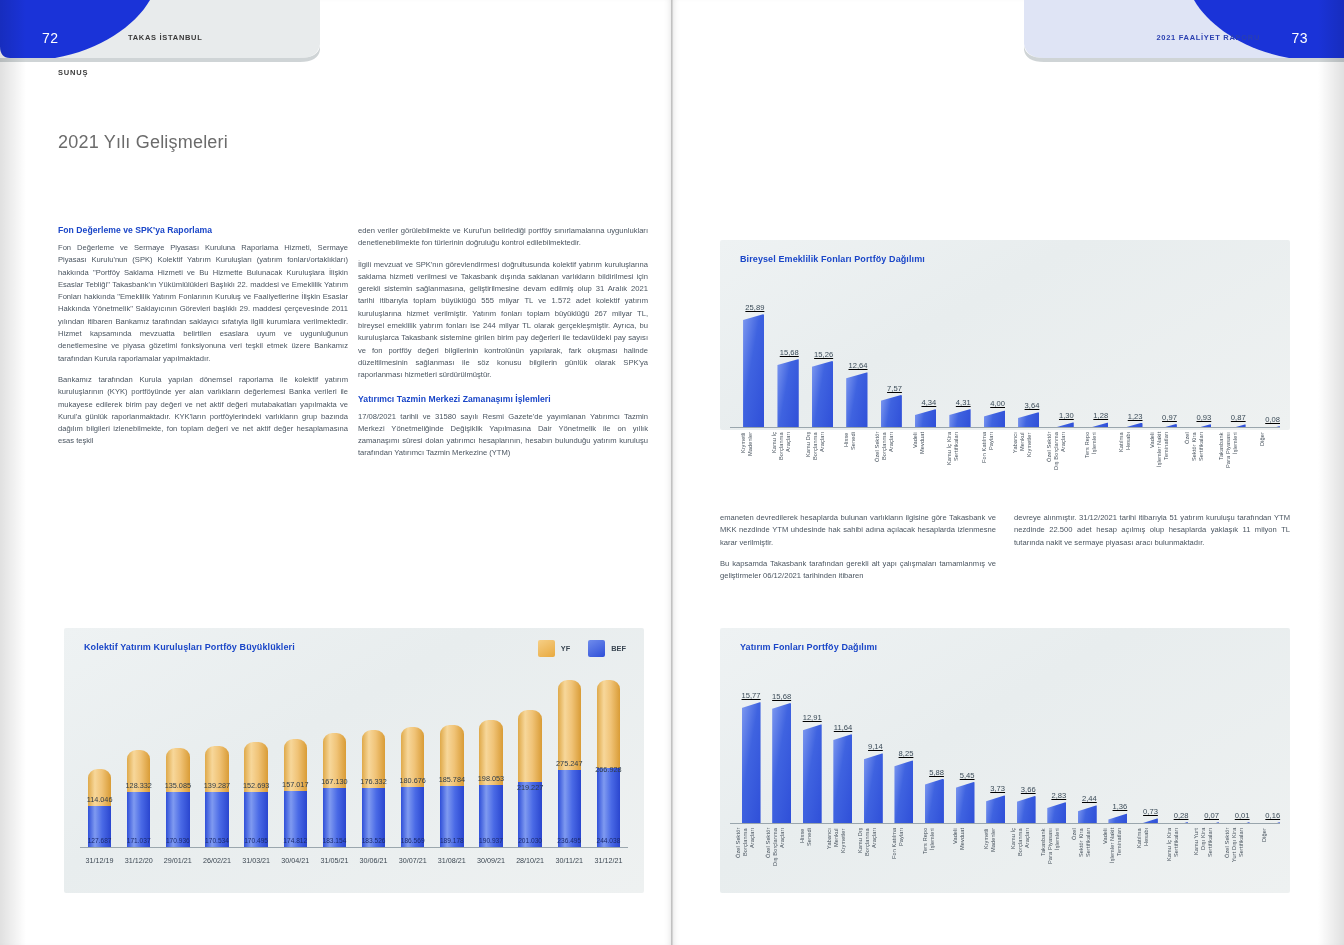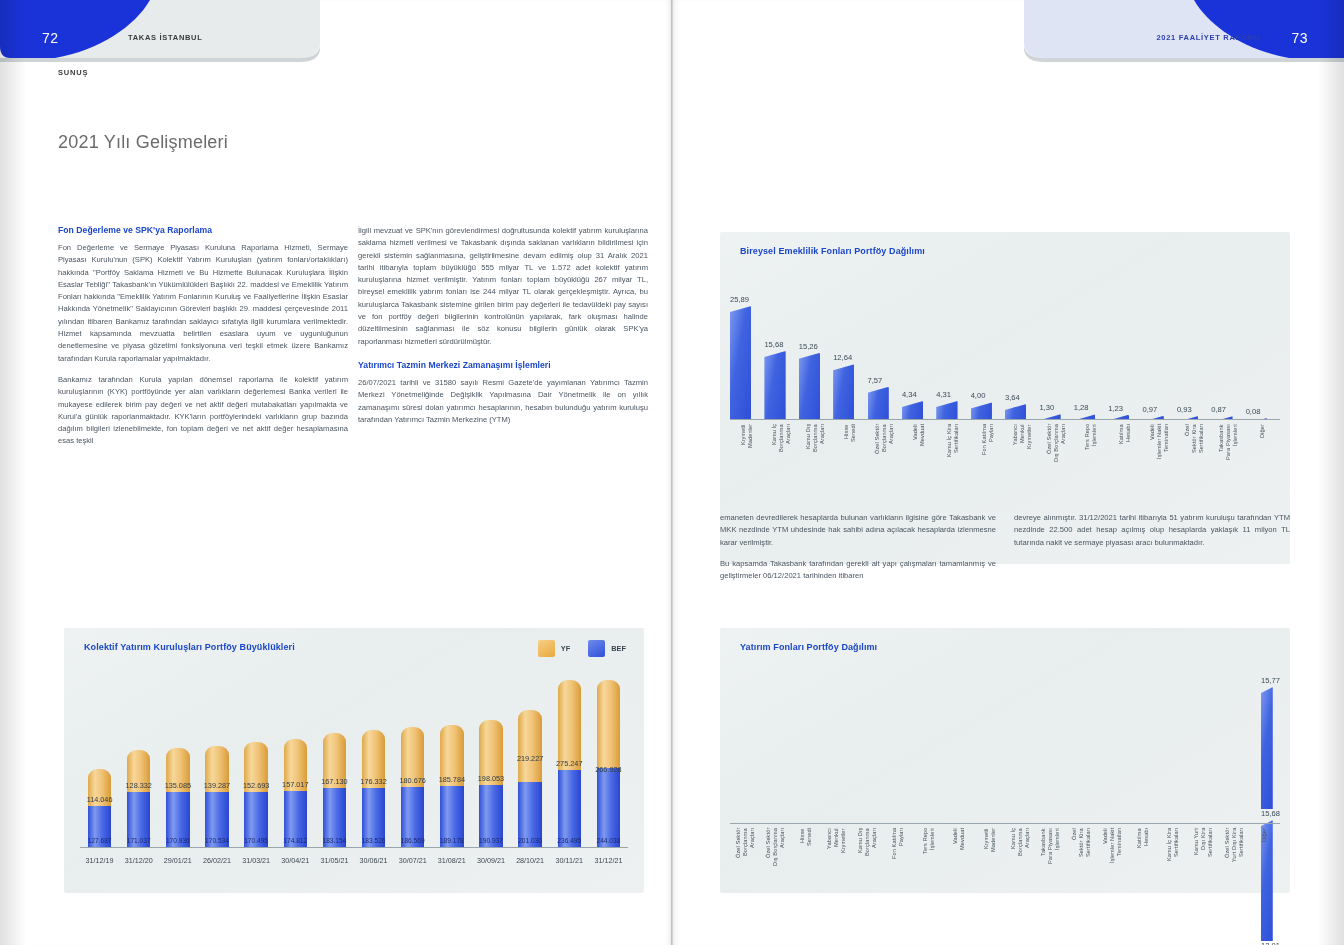--- a/index.html
+++ b/index.html
@@ -96,21 +96,21 @@
     font-size: 9px; font-weight: 700; color: #1a46c8; letter-spacing: 0.1px;
   }
 
   .plot { position: absolute; }
   .axis-line {
     position: absolute; left: 0; right: 0; height: 1px;
     background: #9aa6ad;
   }
 
   .bars { position: absolute; left: 0; right: 0; bottom: 0; display: flex; align-items: flex-end; }
-  .bcell { flex: 1 1 0; display: flex; flex-direction: column; align-items: flex-start; justify-content: flex-end; position: relative; }
+  .bcell { flex: 1 1 0; display: flex; flex-direction: column; align-items: flex-end; justify-content: flex-end; position: relative; text-decoration: underline; }
   .bval {
     font-size: 7.6px; color: #3a4a57; margin-bottom: 2px; white-space: nowrap;
   }
   .bar-blue {
     width: 62%;
     background: linear-gradient(100deg,#7f9af0 0%,#3f63e0 42%,#2f4fd8 100%);
     border-top-right-radius: 1px;
   }
   .bar-blue.slant { clip-path: polygon(0 6px, 100% 0, 100% 100%, 0 100%); }
 
@@ -173,23 +173,24 @@
     <div class="sec-label">SUNUŞ</div>
     <div class="page-title">2021 Yılı Gelişmeleri</div>
 
     <div class="col col-a col-top">
       <h4 class="sub">Fon Değerleme ve SPK'ya Raporlama</h4>
       <p class="body">Fon Değerleme ve Sermaye Piyasası Kuruluna Raporlama Hizmeti, Sermaye Piyasası Kurulu'nun (SPK) Kolektif Yatırım Kuruluşları (yatırım fonları/ortaklıkları) hakkında "Portföy Saklama Hizmeti ve Bu Hizmette Bulunacak Kuruluşlara İlişkin Esaslar Tebliği" Takasbank'ın Yükümlülükleri Başlıklı 22. maddesi ve Emeklilik Yatırım Fonları hakkında "Emeklilik Yatırım Fonlarının Kuruluş ve Faaliyetlerine İlişkin Esaslar Hakkında Yönetmelik" Saklayıcının Görevleri başlıklı 29. maddesi çerçevesinde 2011 yılından itibaren Bankamız tarafından saklayıcı sıfatıyla ilgili kurumlara verilmektedir. Hizmet kapsamında mevzuatta belirtilen esaslara uyum ve uygunluğunun denetlemesine ve piyasa gözetimi fonksiyonuna veri teşkil etmek üzere Bankamız tarafından Kurula raporlamalar yapılmaktadır.</p>
       <p class="body">Bankamız tarafından Kurula yapılan dönemsel raporlama ile kolektif yatırım kuruluşlarının (KYK) portföyünde yer alan varlıkların değerlemesi Banka verileri ile mukayese edilerek birim pay değeri ve net aktif değeri mutabakatları yapılmakta ve Kurul'a günlük raporlanmaktadır. KYK'ların portföylerindeki varlıkların grup bazında dağılım bilgileri izlenebilmekte, fon toplam değeri ve net aktif değer hesaplamasına esas teşkil</p>
     </div>
 
     <div class="col col-b col-top">
+      <p class="body">eden veriler görülebilmekte ve Kurul'un belirlediği portföy sınırlamalarına uygunlukları denetlenebilmekte fon türlerinin doğruluğu kontrol edilebilmektedir.</p>
       <p class="body">İlgili mevzuat ve SPK'nın görevlendirmesi doğrultusunda kolektif yatırım kuruluşlarına saklama hizmeti verilmesi ve Takasbank dışında saklanan varlıkların bildirilmesi için gerekli sistemin sağlanmasına, geliştirilmesine devam edilmiş olup 31 Aralık 2021 tarihi itibarıyla toplam büyüklüğü 555 milyar TL ve 1.572 adet kolektif yatırım kuruluşlarına hizmet verilmiştir. Yatırım fonları toplam büyüklüğü 267 milyar TL, bireysel emeklilik yatırım fonları ise 244 milyar TL olarak gerçekleşmiştir. Ayrıca, bu kuruluşlarca Takasbank sistemine girilen birim pay değerleri ile tedavüldeki pay sayısı ve fon portföy değeri bilgilerinin kontrolünün yapılarak, fark oluşması halinde düzeltilmesinin sağlanması ile söz konusu bilgilerin günlük olarak SPK'ya raporlanması hizmetleri sürdürülmüştür.</p>
       <h4 class="sub" style="margin-top:12px">Yatırımcı Tazmin Merkezi Zamanaşımı İşlemleri</h4>
-      <p class="body">26/07/2021 tarihli ve 31580 sayılı Resmi Gazete'de yayımlanan Yatırımcı Tazmin Merkezi Yönetmeliğinde Değişiklik Yapılmasına Dair Yönetmelik ile on yıllık zamanaşımı süresi dolan yatırımcı hesaplarının, hesabın bulunduğu yatırım kuruluşu tarafından Yatırımcı Tazmin Merkezine (YTM)</p>
+      <p class="body">17/08/2021 tarihli ve 31580 sayılı Resmi Gazete'de yayımlanan Yatırımcı Tazmin Merkezi Yönetmeliğinde Değişiklik Yapılmasına Dair Yönetmelik ile on yıllık zamanaşımı süresi dolan yatırımcı hesaplarının, hesabın bulunduğu yatırım kuruluşu tarafından Yatırımcı Tazmin Merkezine (YTM)</p>
     </div>
 
     <div class="panel" style="left:64px; top:628px; width:580px; height:265px;">
       <div class="panel-title">Kolektif Yatırım Kuruluşları Portföy Büyüklükleri</div>
       <div class="legend">
         <div class="lg">
           <span class="lg-sw yf"></span>
           <span class="lg-tx">YF</span>
         </div>
         <div class="lg">
@@ -286,21 +287,21 @@
                 <div class="cyl-bef" style="height: 62.6828px;"></div>
               </div>
               <div class="lbl-yf" style="bottom: 64.6828px;">198.053</div>
               <div class="lbl-bef" style="bottom: 4px;">190.937</div>
             </div>
             <div class="stack-cell">
               <div class="cyl">
                 <div class="cyl-yf" style="height: 71.9701px;"></div>
                 <div class="cyl-bef" style="height: 65.9962px;"></div>
               </div>
-              <div class="lbl-yf" style="bottom: 85px;">219.227</div>
+              <div class="lbl-yf" style="bottom: 56px;">219.227</div>
               <div class="lbl-bef" style="bottom: 4px;">201.030</div>
             </div>
             <div class="stack-cell">
               <div class="cyl">
                 <div class="cyl-yf" style="height: 90.361px;"></div>
                 <div class="cyl-bef" style="height: 77.639px;"></div>
               </div>
               <div class="lbl-yf" style="bottom: 79.639px;">275.247</div>
               <div class="lbl-bef" style="bottom: 4px;">236.495</div>
             </div>
@@ -339,21 +340,21 @@
     <div class="hdr hdr-r">
       <svg width="320" height="72" viewBox="0 0 320 72">
         <path d="M0,44 Q2,58 20,58 H310 Q320,58 320,46 V0 H0 Z" fill="#dfe4f5"></path>
         <path d="M320,0 V58 H265 C220,50 185,26 170,0 Z" fill="#1a33d8"></path>
         <path d="M320,58 H20 Q2,58 0,46 V50 Q2,62 20,62 H320 Z" fill="#cfd4d6"></path>
       </svg>
       <div class="hdr-num">73</div>
       <div class="hdr-txt">2021 FAALİYET RAPORU</div>
     </div>
 
-    <div class="panel" style="left:48px; top:232px; width:570px; height:332px;">
+    <div class="panel" style="left:48px; top:240px; width:570px; height:190px;">
       <div class="panel-title">Bireysel Emeklilik Fonları Portföy Dağılımı</div>
       <div class="plot" style="left:10px; top:48px; width:550px; height:140px;">
         <div class="bars" id="bars-bef" style="height:140px;">
             <div class="bcell">
               <div class="bval">25,89</div>
               <div class="bar-blue slant" style="height: 114px;"></div>
             </div>
             <div class="bcell">
               <div class="bval">15,68</div>
               <div class="bar-blue slant" style="height: 69.0429px;"></div>
@@ -496,21 +497,21 @@
       <p class="body">emaneten devredilerek hesaplarda bulunan varlıkların ilgisine göre Takasbank ve MKK nezdinde YTM uhdesinde hak sahibi adına açılacak hesaplarda izlenmesne karar verilmiştir.</p>
       <p class="body">Bu kapsamda Takasbank tarafından gerekli alt yapı çalışmaları tamamlanmış ve geliştirmeler 06/12/2021 tarihinden itibaren</p>
     </div>
     <div class="col" style="left:342px; top:512px; width:276px;">
       <p class="body">devreye alınmıştır. 31/12/2021 tarihi itibarıyla 51 yatırım kuruluşu tarafından YTM nezdinde 22.500 adet hesap açılmış olup hesaplarda yaklaşık 11 milyon TL tutarında nakit ve sermaye piyasası aracı bulunmaktadır.</p>
     </div>
 
     <div class="panel" style="left:48px; top:628px; width:570px; height:265px;">
       <div class="panel-title">Yatırım Fonları Portföy Dağılımı</div>
       <div class="plot" style="left:10px; top:48px; width:550px; height:148px;">
-        <div class="bars" id="bars-yf" style="height:148px;flex-direction:column;">
+        <div class="bars" id="bars-yf" style="height:148px;">
             <div class="bcell">
               <div class="bval">15,77</div>
               <div class="bar-blue slant" style="height: 122px;"></div>
             </div>
             <div class="bcell">
               <div class="bval">15,68</div>
               <div class="bar-blue slant" style="height: 121.304px;"></div>
             </div>
             <div class="bcell">
               <div class="bval">12,91</div>

